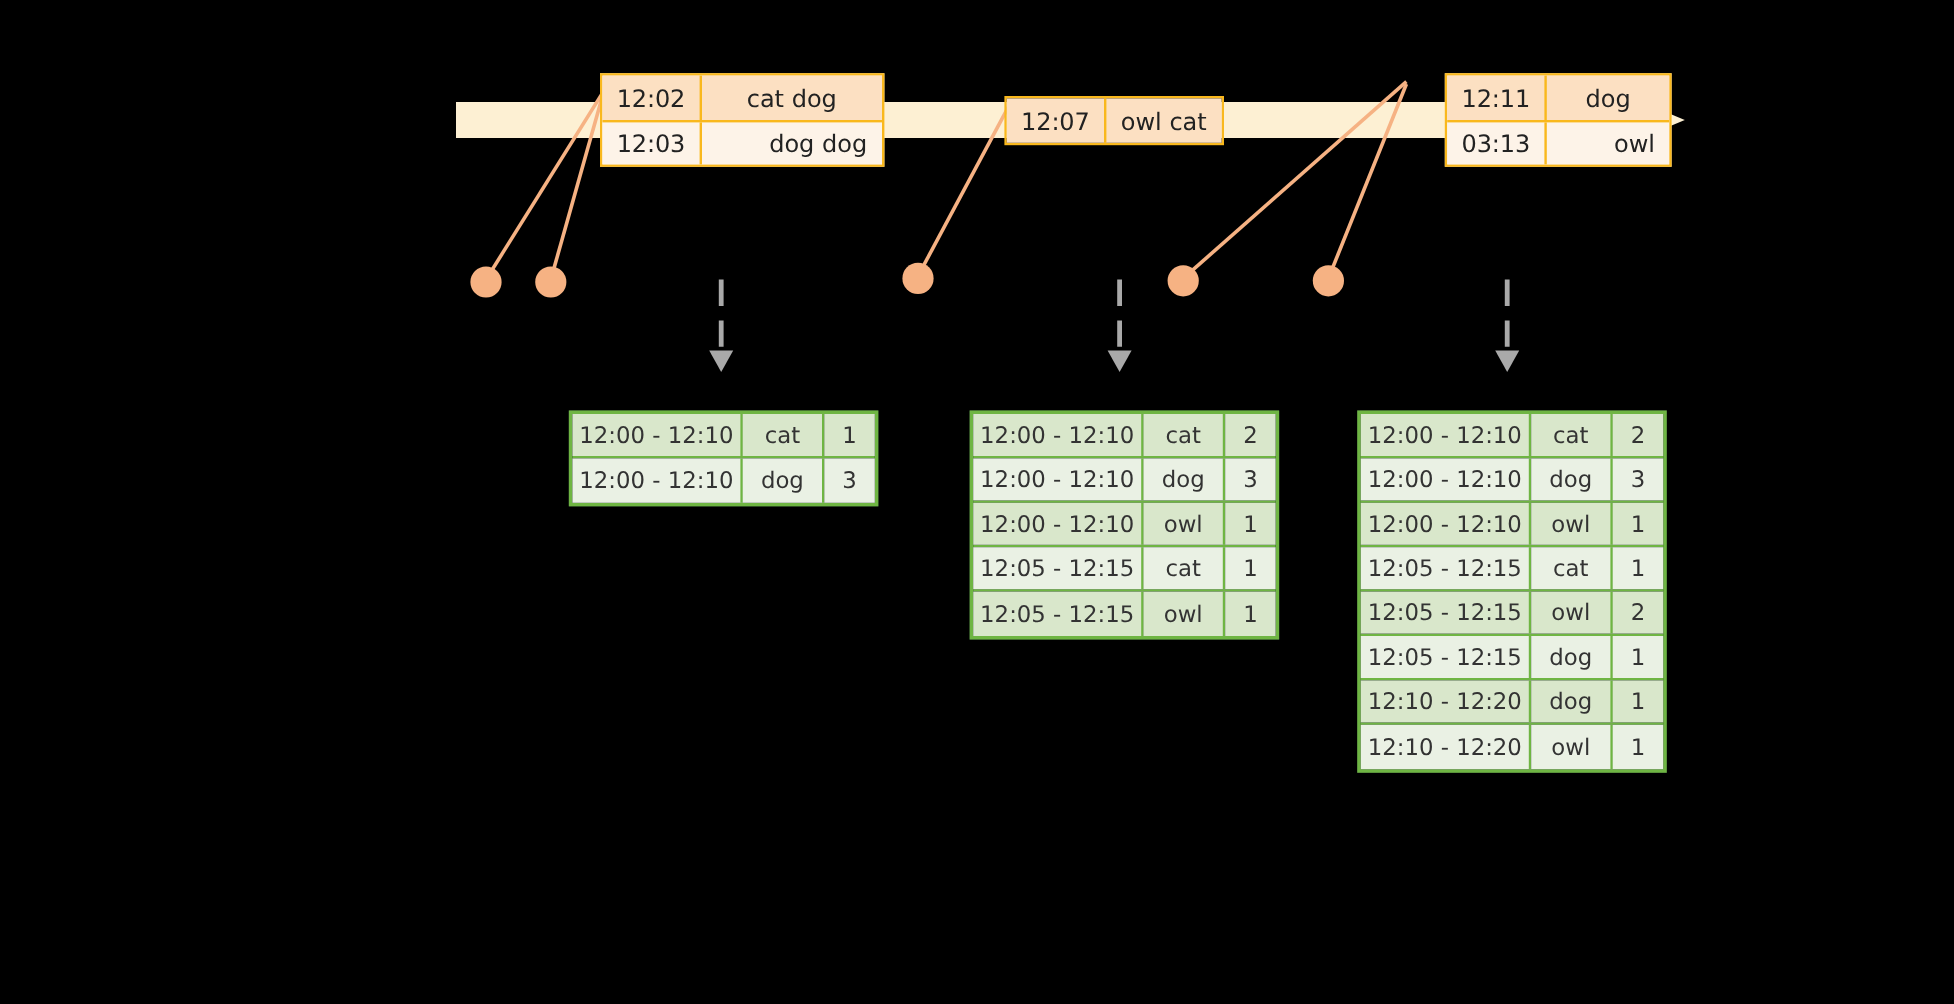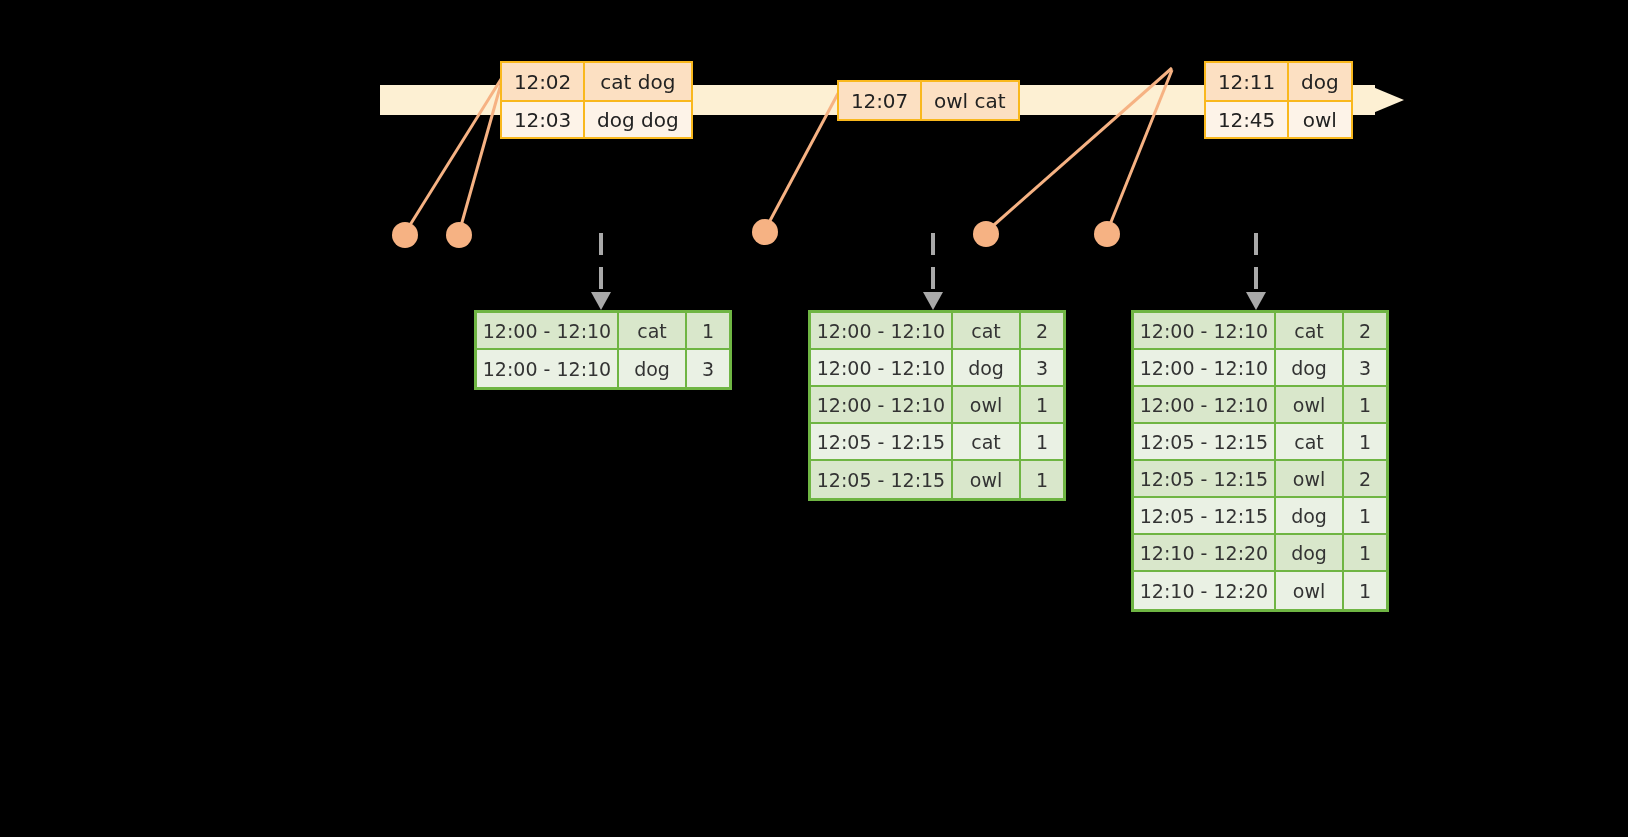--- a/index.html
+++ b/index.html
@@ -42,21 +42,21 @@
     flex-direction: column;
     z-index: 5;
   }
   .event-row {
     display: flex;
     flex-direction: row;
     height: 37px;
   }
   .event-row.shade-a { background: #fce0c2; }
   .event-row.shade-b { background: #fdf3e8; }
-  .event-row + .event-row { border-top: 2px solid #f9b81d; }
+  .event-row + .event-row { border-top: 2px solid #f9b81d; gap: 44px; }
   .event-time {
     width: 83px;
     display: flex;
     align-items: center;
     justify-content: center;
     font-size: 20px;
     color: #222222;
     border-right: 2px solid #f9b81d;
     letter-spacing: -0.1px;
   }
@@ -72,20 +72,21 @@
   }
 
   
   .result-table {
     position: absolute;
     border: 3px solid #6fb543;
     background: #0f172a;
     display: flex;
     flex-direction: column;
     z-index: 4;
+    margin-top: 32px;
   }
   .rt-row {
     display: flex;
     flex-direction: row;
     height: 37px;
     border-bottom: 2px solid #6fb543;
   }
   .rt-row:last-child { border-bottom: none; }
   .rt-row.even .rt-cell { background: #d9e7cb; }
   .rt-row.odd  .rt-cell { background: #eaf1e4; }
@@ -163,21 +164,21 @@
           <div class="event-time">12:07</div>
           <div class="event-payload">owl cat</div>
         </div>
       </div>
       <div class="event-box" style="left: 1168px; top: 61px; margin-left: 36px;">
         <div class="event-row shade-a">
           <div class="event-time">12:11</div>
           <div class="event-payload">dog</div>
         </div>
         <div class="event-row shade-b">
-          <div class="event-time">12:45</div>
+          <div class="event-time">03:13</div>
           <div class="event-payload">owl</div>
         </div>
       </div>
     </div>
 
   <div id="tables-container">
       <div class="result-table" style="left: 474px; top: 310px;">
         <div class="rt-row even">
           <div class="rt-cell rt-window">12:00 - 12:10</div>
           <div class="rt-cell rt-key">cat</div>

